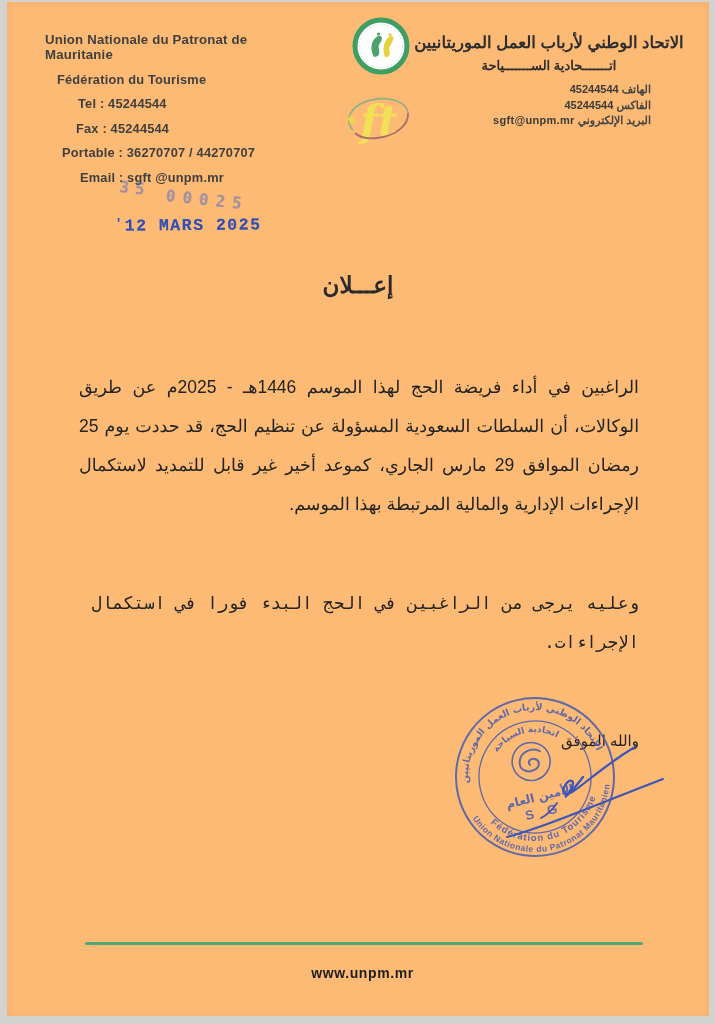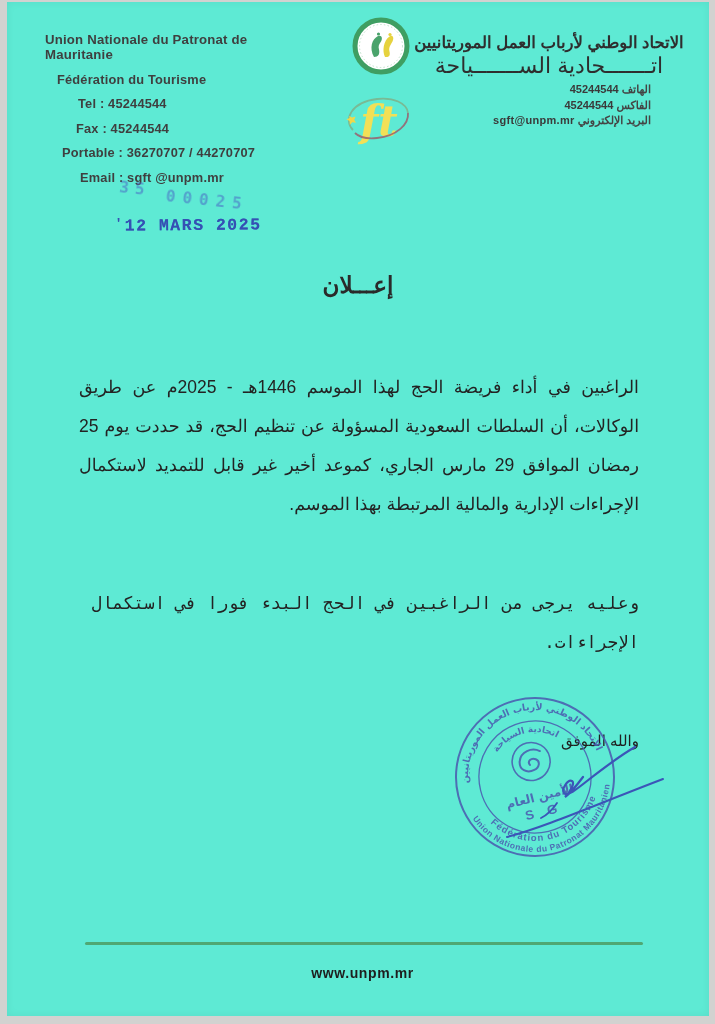--- a/index.html
+++ b/index.html
@@ -5,21 +5,21 @@
   html,body{margin:0;padding:0;}
   body{
     width:715px;height:1024px;
     background:#d2d2d0;
     position:relative;
     font-family:"Liberation Sans", sans-serif;
     overflow:hidden;
   }
   .page{
     position:absolute;left:7px;top:2px;right:6px;bottom:8px;
-    background:#5eead4;
+    background:#fdba74;
     box-shadow:inset 0 0 8px rgba(0,0,0,0.06);
     padding-left:40px;
   }
   
   .header-fr{
     position:absolute;left:38px;top:30px;width:270px;
     color:#3f3f3f;font-weight:bold;
   }
   .fr-line{font-size:12.8px;margin-bottom:9.5px;letter-spacing:0.2px;}
   .fr-org{font-size:13.2px;padding-left:0;}
@@ -30,21 +30,21 @@
   .fr-email{padding-left:35px;}
   
   .logo-unpm{position:absolute;left:344px;top:13px;}
   .logo-ft{position:absolute;left:328px;top:84px;text-align:right;}
   
   .header-ar{
     position:absolute;top:28px;right:10px;width:300px;
     direction:rtl;text-align:center;color:#2e2e2e;
   }
   .ar-org{font-size:16.5px;font-weight:bold;line-height:24px;}
-  .ar-dept{font-size:22px;font-weight:normal;line-height:24px;}
+  .ar-dept{font-size:13px;font-weight:bold;line-height:24px;}
   .ar-contacts{margin:4px 48px 0 0;text-align:right;font-size:11px;line-height:15.5px;color:#3a3a3a;}
   .ar-contact .lbl{font-weight:bold;color:#444;}
   .ar-contact .val{font-weight:bold;letter-spacing:0.3px;}
   
   .ref-stamp{
     position:absolute;left:112px;top:182px;
     color:rgba(72,104,196,0.55);
     font-family:"DejaVu Sans Mono", monospace;
     font-size:16px;font-weight:bold;
     transform:rotate(6deg);

